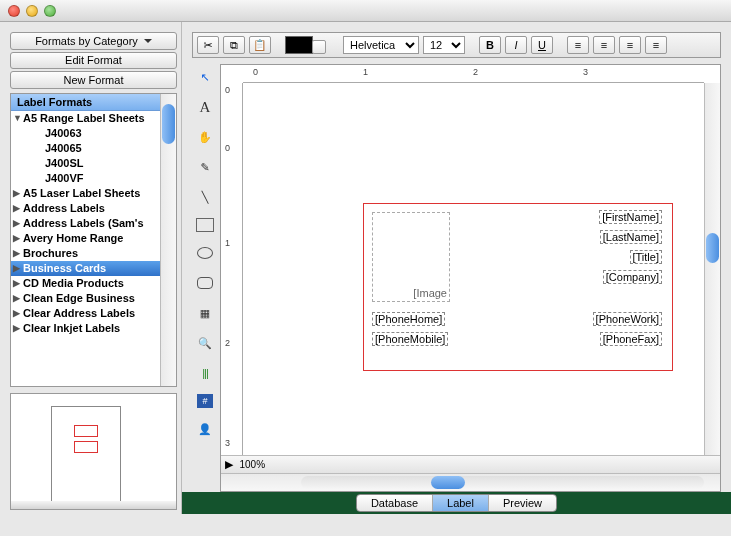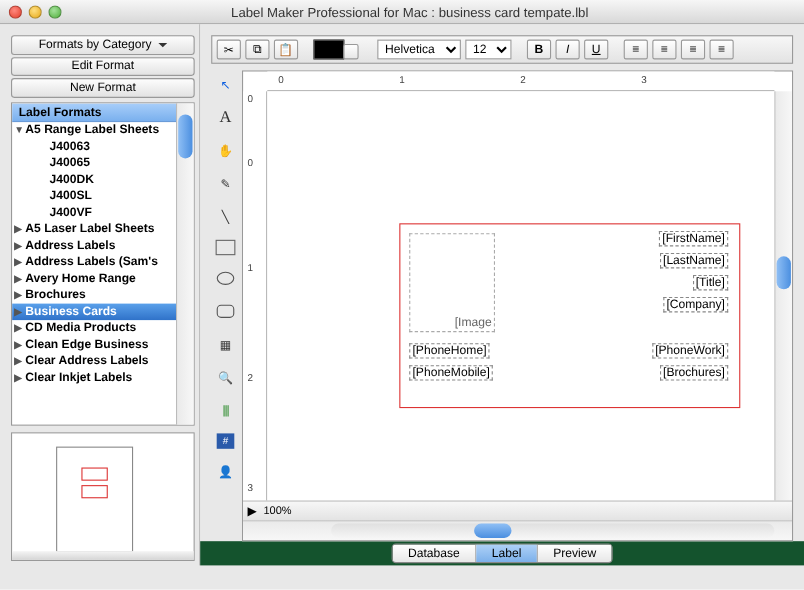--- a/index.html
+++ b/index.html
@@ -73,44 +73,40 @@
 .seg span:last-child{border-right:none;}
 .seg span.active{ background:linear-gradient(#aed1f7,#7cb0ea);text-align:center;}
 </style>
 </head>
 <body>
 
 <div class="titlebar">
   <div class="tc r"></div>
   <div class="tc y"></div>
   <div class="tc g"></div>
-  <div class="title">Label Maker Professional for Mac : business card tempate.lbl</div>
 </div>
 
 <div class="main">
   <div class="left">
     <div class="lbtn drop">Formats by Category</div>
     <div class="lbtn">Edit Format</div>
     <div class="lbtn">New Format</div>
     <div class="tree-wrap">
       <div class="tree">
         <div class="tree-head">Label Formats</div>
         <div id="tree-body">
             <div class="node cat">
               <span class="tri">▼</span>
               <span>A5 Range Label Sheets</span>
             </div>
             <div class="node leaf">
               <span>J40063</span>
             </div>
             <div class="node leaf">
               <span>J40065</span>
-            </div>
-            <div class="node leaf">
-              <span>J400DK</span>
             </div>
             <div class="node leaf">
               <span>J400SL</span>
             </div>
             <div class="node leaf">
               <span>J400VF</span>
             </div>
             <div class="node cat">
               <span class="tri">▶</span>
               <span>A5 Laser Label Sheets</span>
@@ -229,21 +225,21 @@
             <div class="imgbox" style="left:8px; top:8px; width:78px; height:90px;">
                 <span>[Image</span>
               </div>
             <div class="field" style="right:10px; top:6px;">[FirstName]</div>
             <div class="field" style="right:10px; top:26px;">[LastName]</div>
             <div class="field" style="right:10px; top:46px;">[Title]</div>
             <div class="field" style="right:10px; top:66px;">[Company]</div>
             <div class="field" style="left:8px; top:108px;">[PhoneHome]</div>
             <div class="field" style="left:8px; top:128px;">[PhoneMobile]</div>
             <div class="field" style="right:10px; top:108px;">[PhoneWork]</div>
-            <div class="field" style="right:10px; top:128px;">[Brochures]</div>
+            <div class="field" style="right:10px; top:128px;">[PhoneFax]</div>
           </div>
         </div>
         <div class="vscroll2">
             <div class="thumb" style="top:150px;height:30px;"></div>
           </div>
         <div class="status">
           <span>▶</span>
           <span class="zoom">100%</span>
         </div>
         <div class="hscroll">

